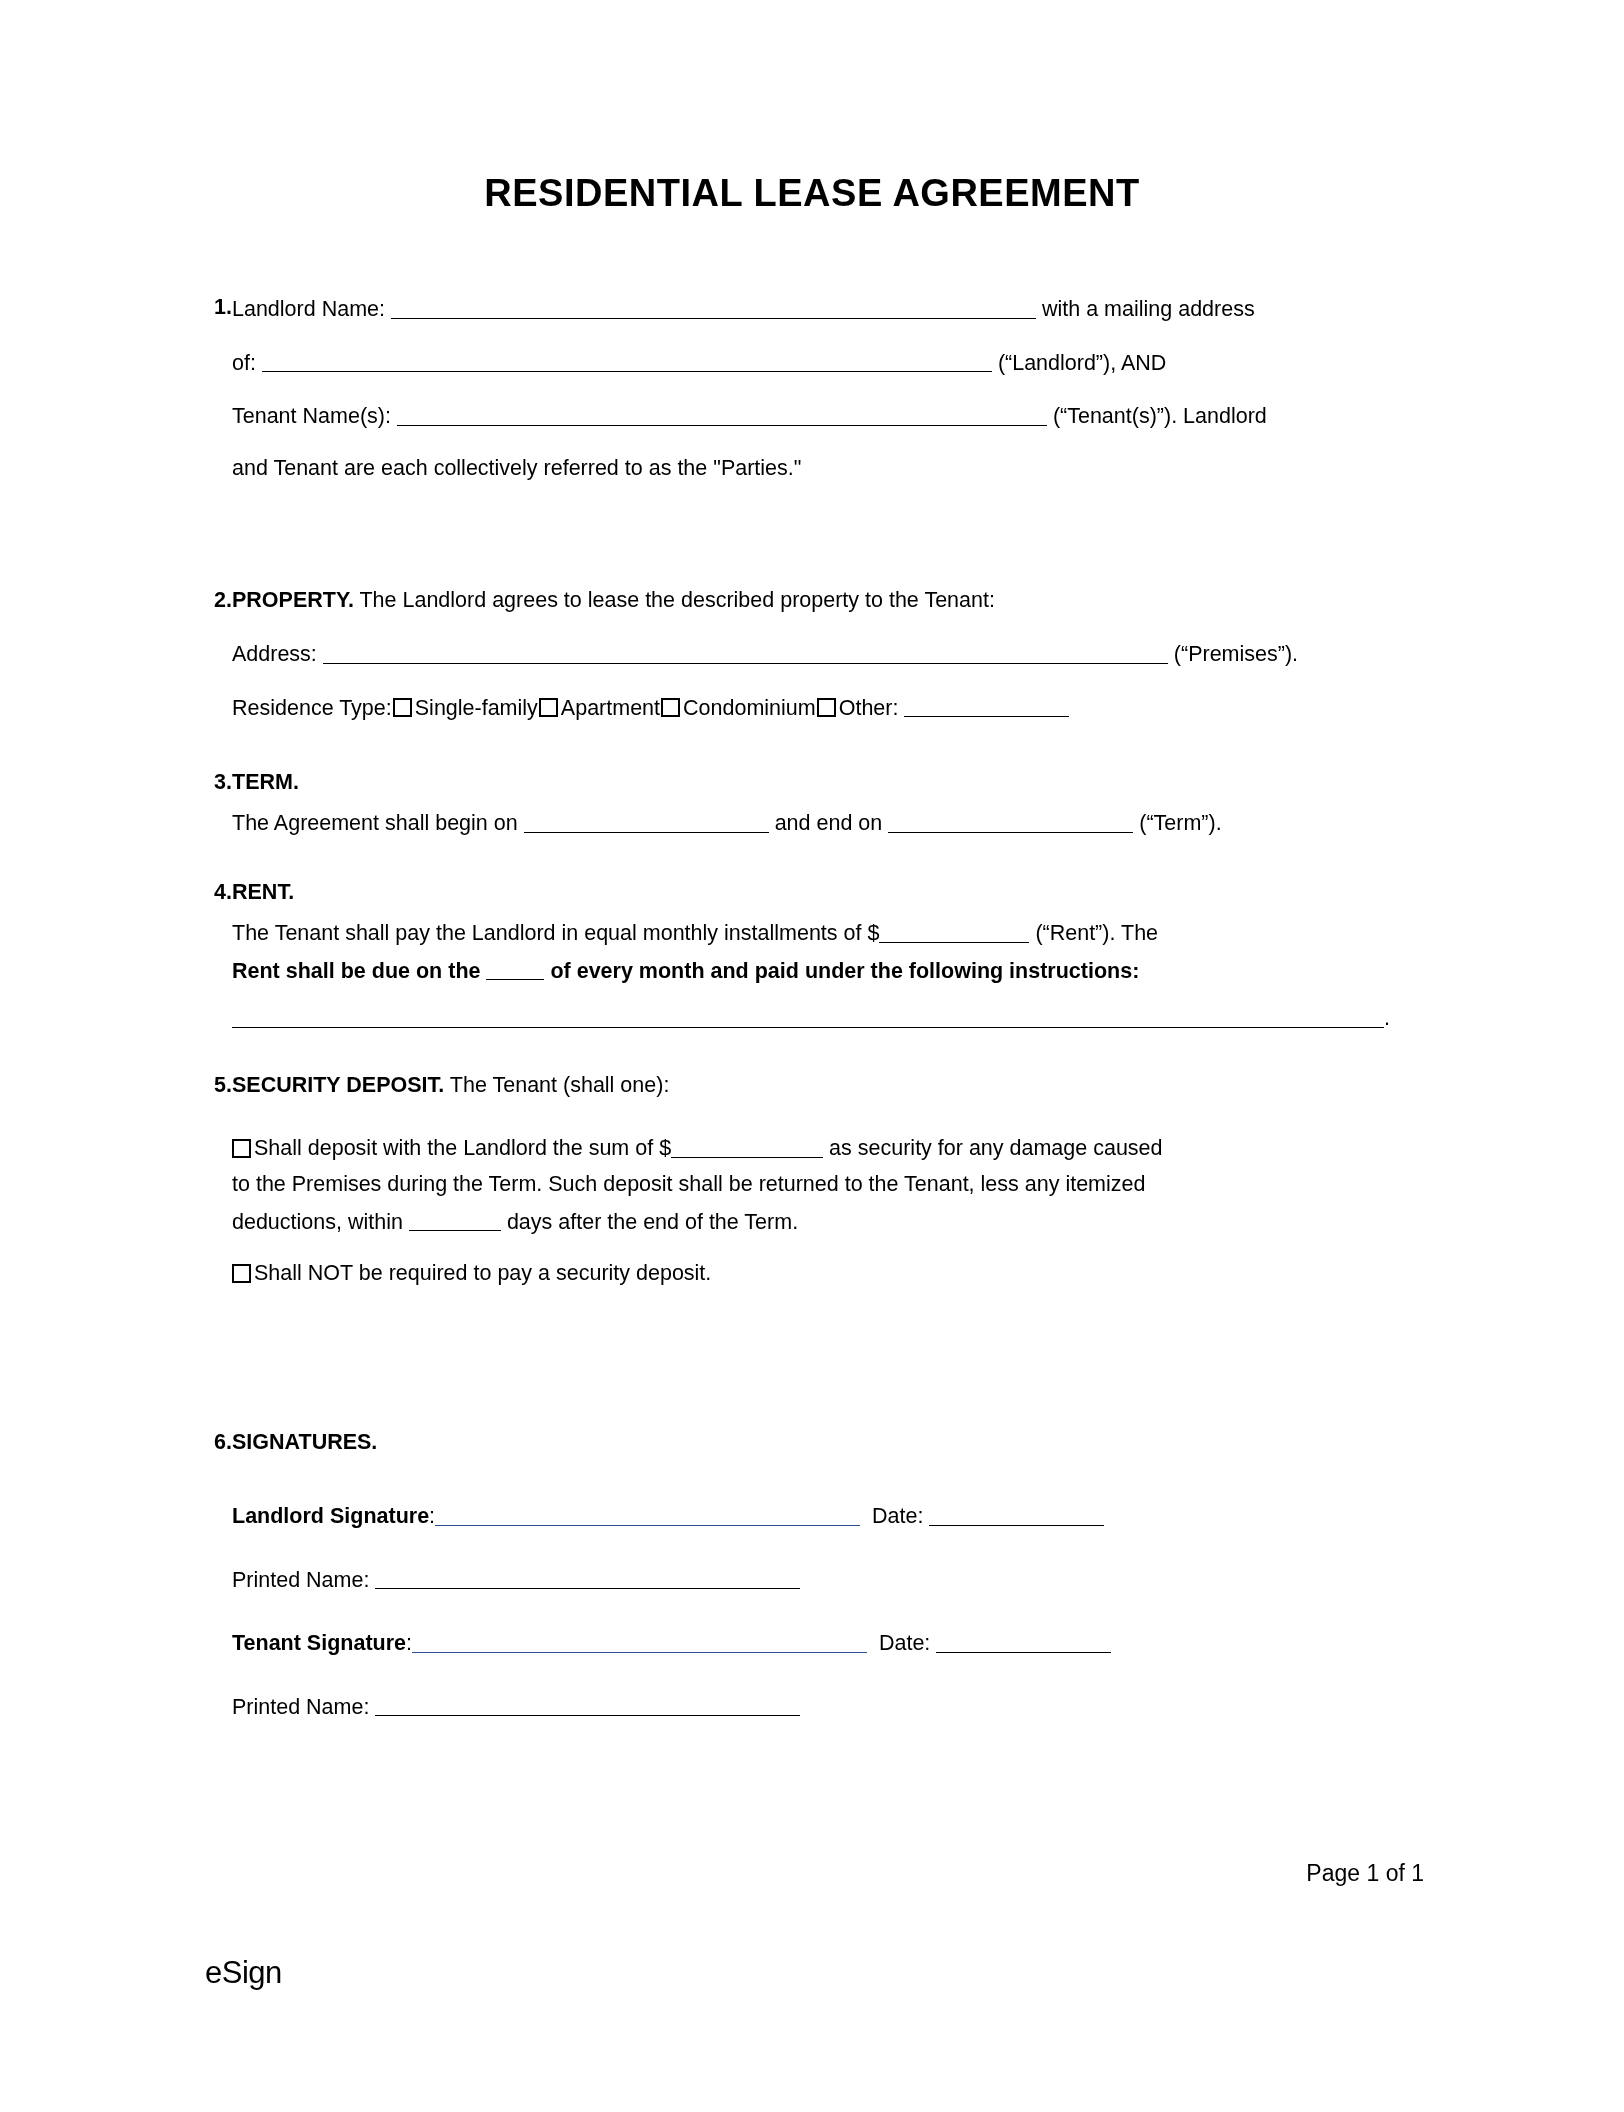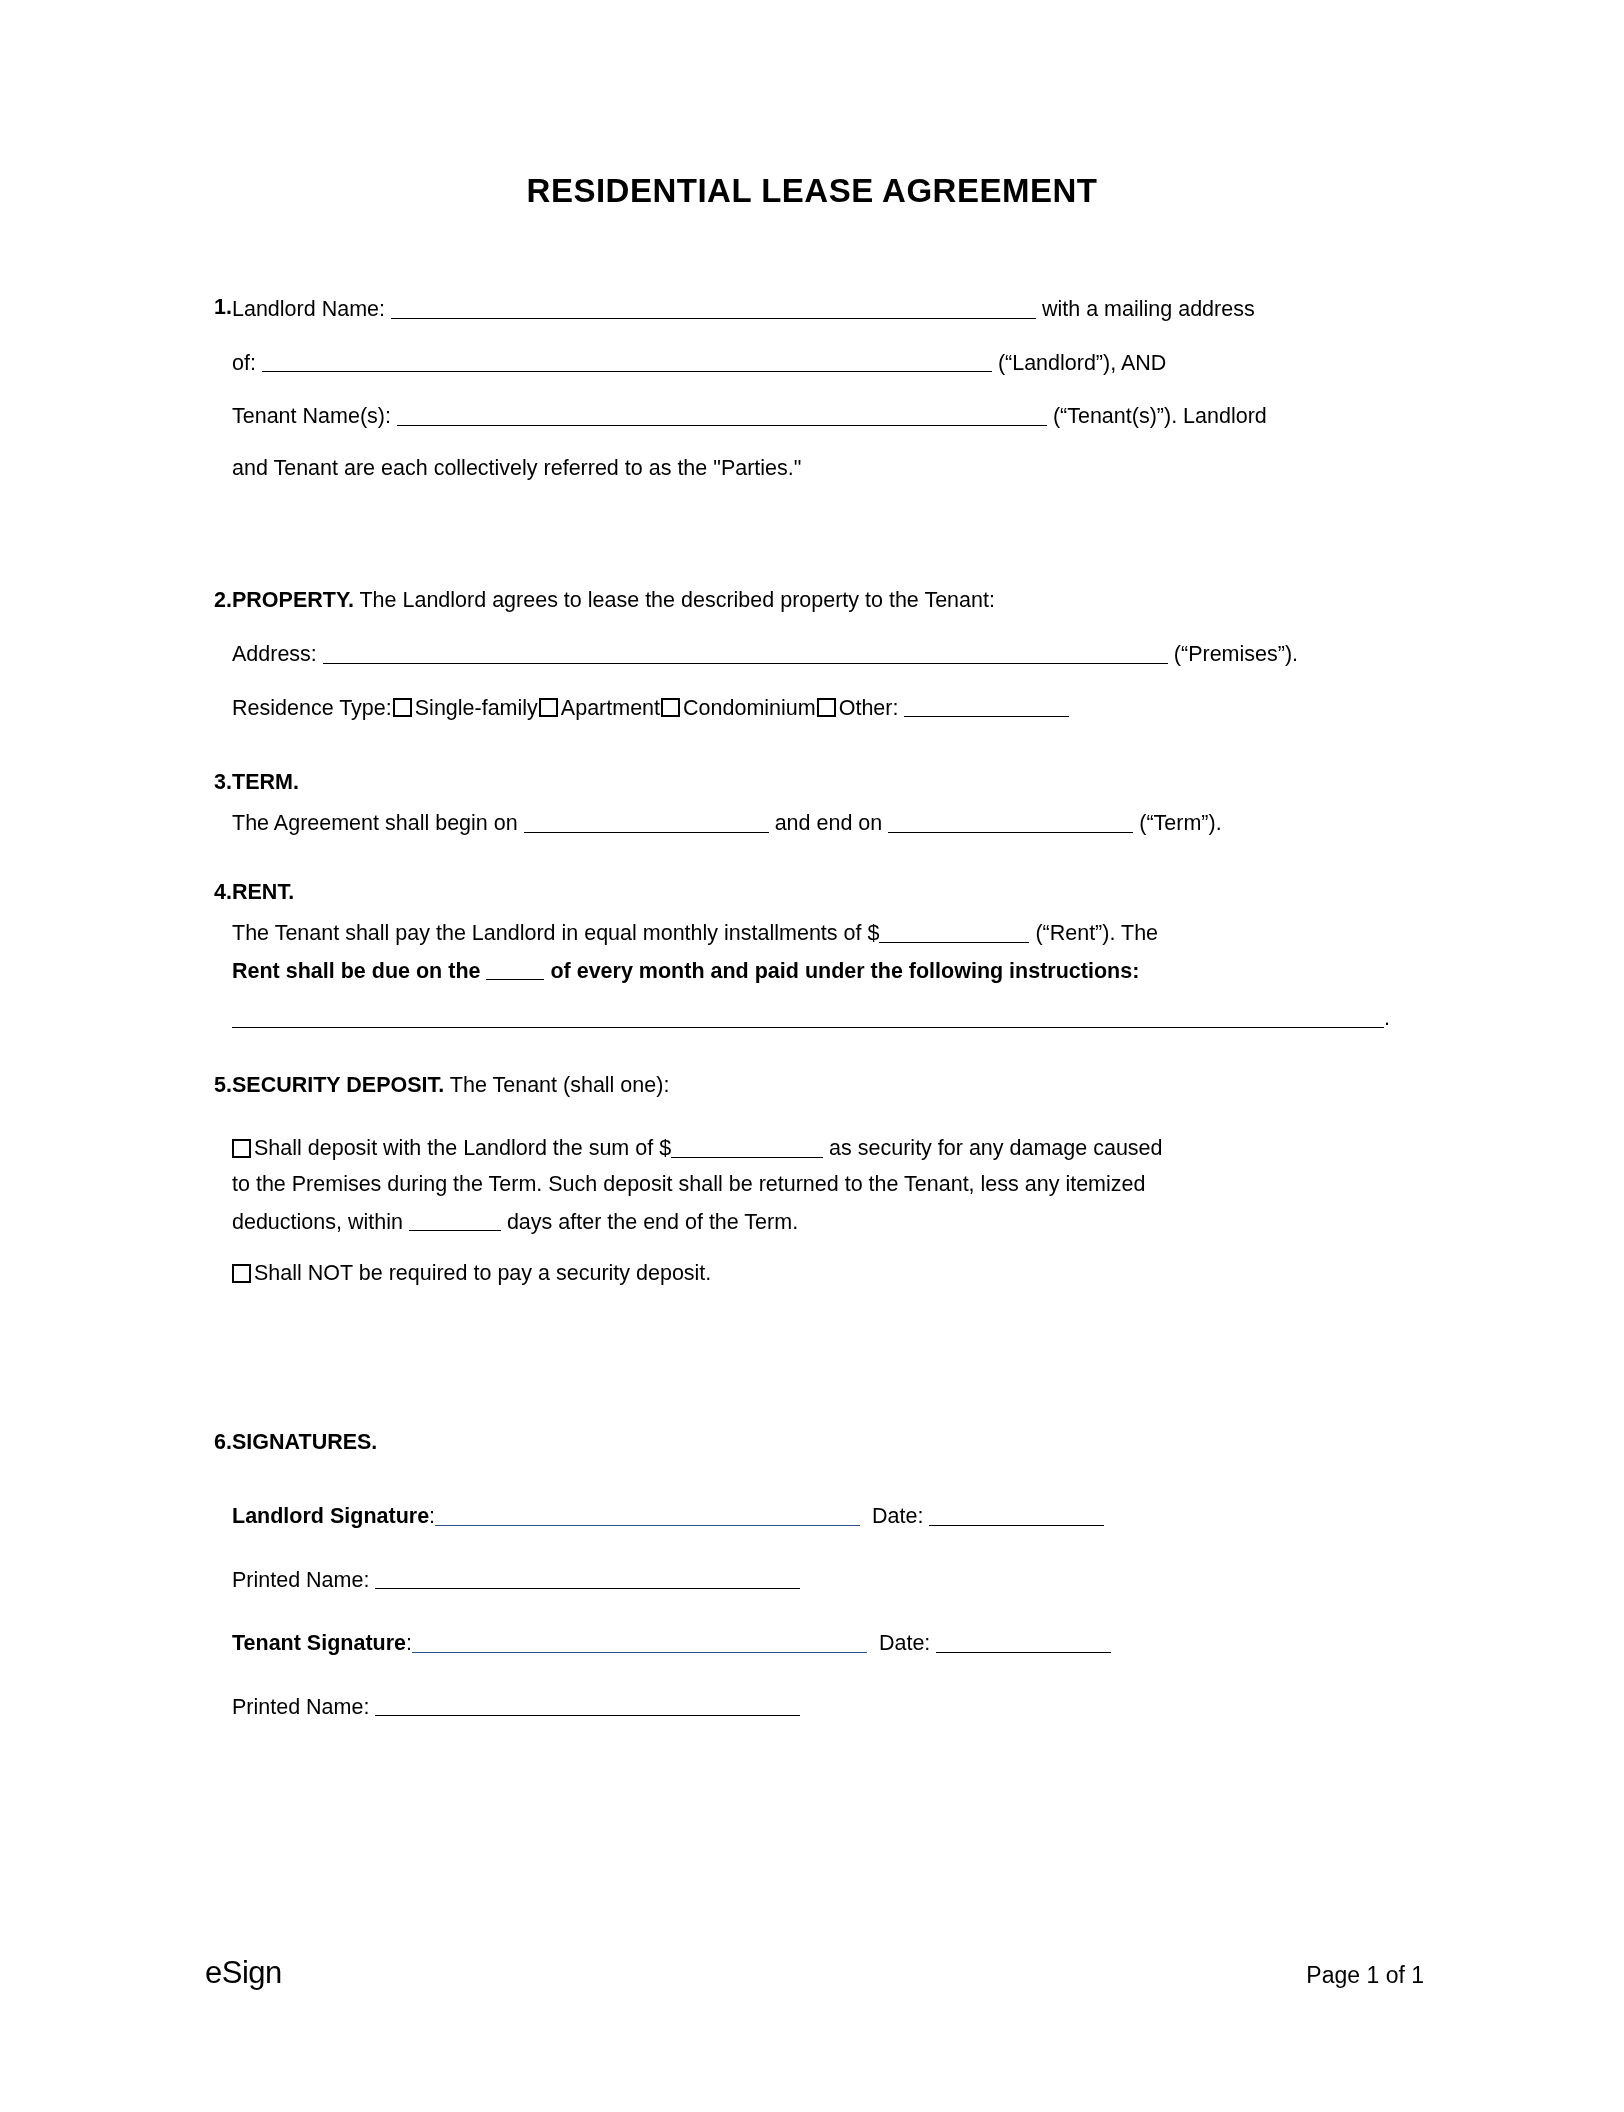--- a/index.html
+++ b/index.html
@@ -18,21 +18,21 @@
   .page {
     position: absolute;
     left: 0;
     top: 0;
     width: 1624px;
     height: 2112px;
     background: #ffffff;
   }
   .doc-title {
     text-align: center;
-    font-size: 33px;
+    font-size: 38px;
     font-weight: bold;
     letter-spacing: 0.5px;
     margin: 0;
     padding-top: 172px;
   }
   .num {
     position: absolute;
     font-weight: bold;
     font-size: 21.5px;
     width: 50px;
@@ -82,21 +82,21 @@
     position: absolute;
     left: 205px;
     top: 1955px;
     font-size: 31px;
     font-weight: normal;
     letter-spacing: -0.5px;
   }
   .footer-right {
     position: absolute;
     right: 200px;
-    top: 1962px;
+    top: 1860px;
     font-size: 23px;
   }
 </style>
 </head>
 <body>
 
 <div class="page">
 
   <h1 class="doc-title">RESIDENTIAL LEASE AGREEMENT</h1>
 

